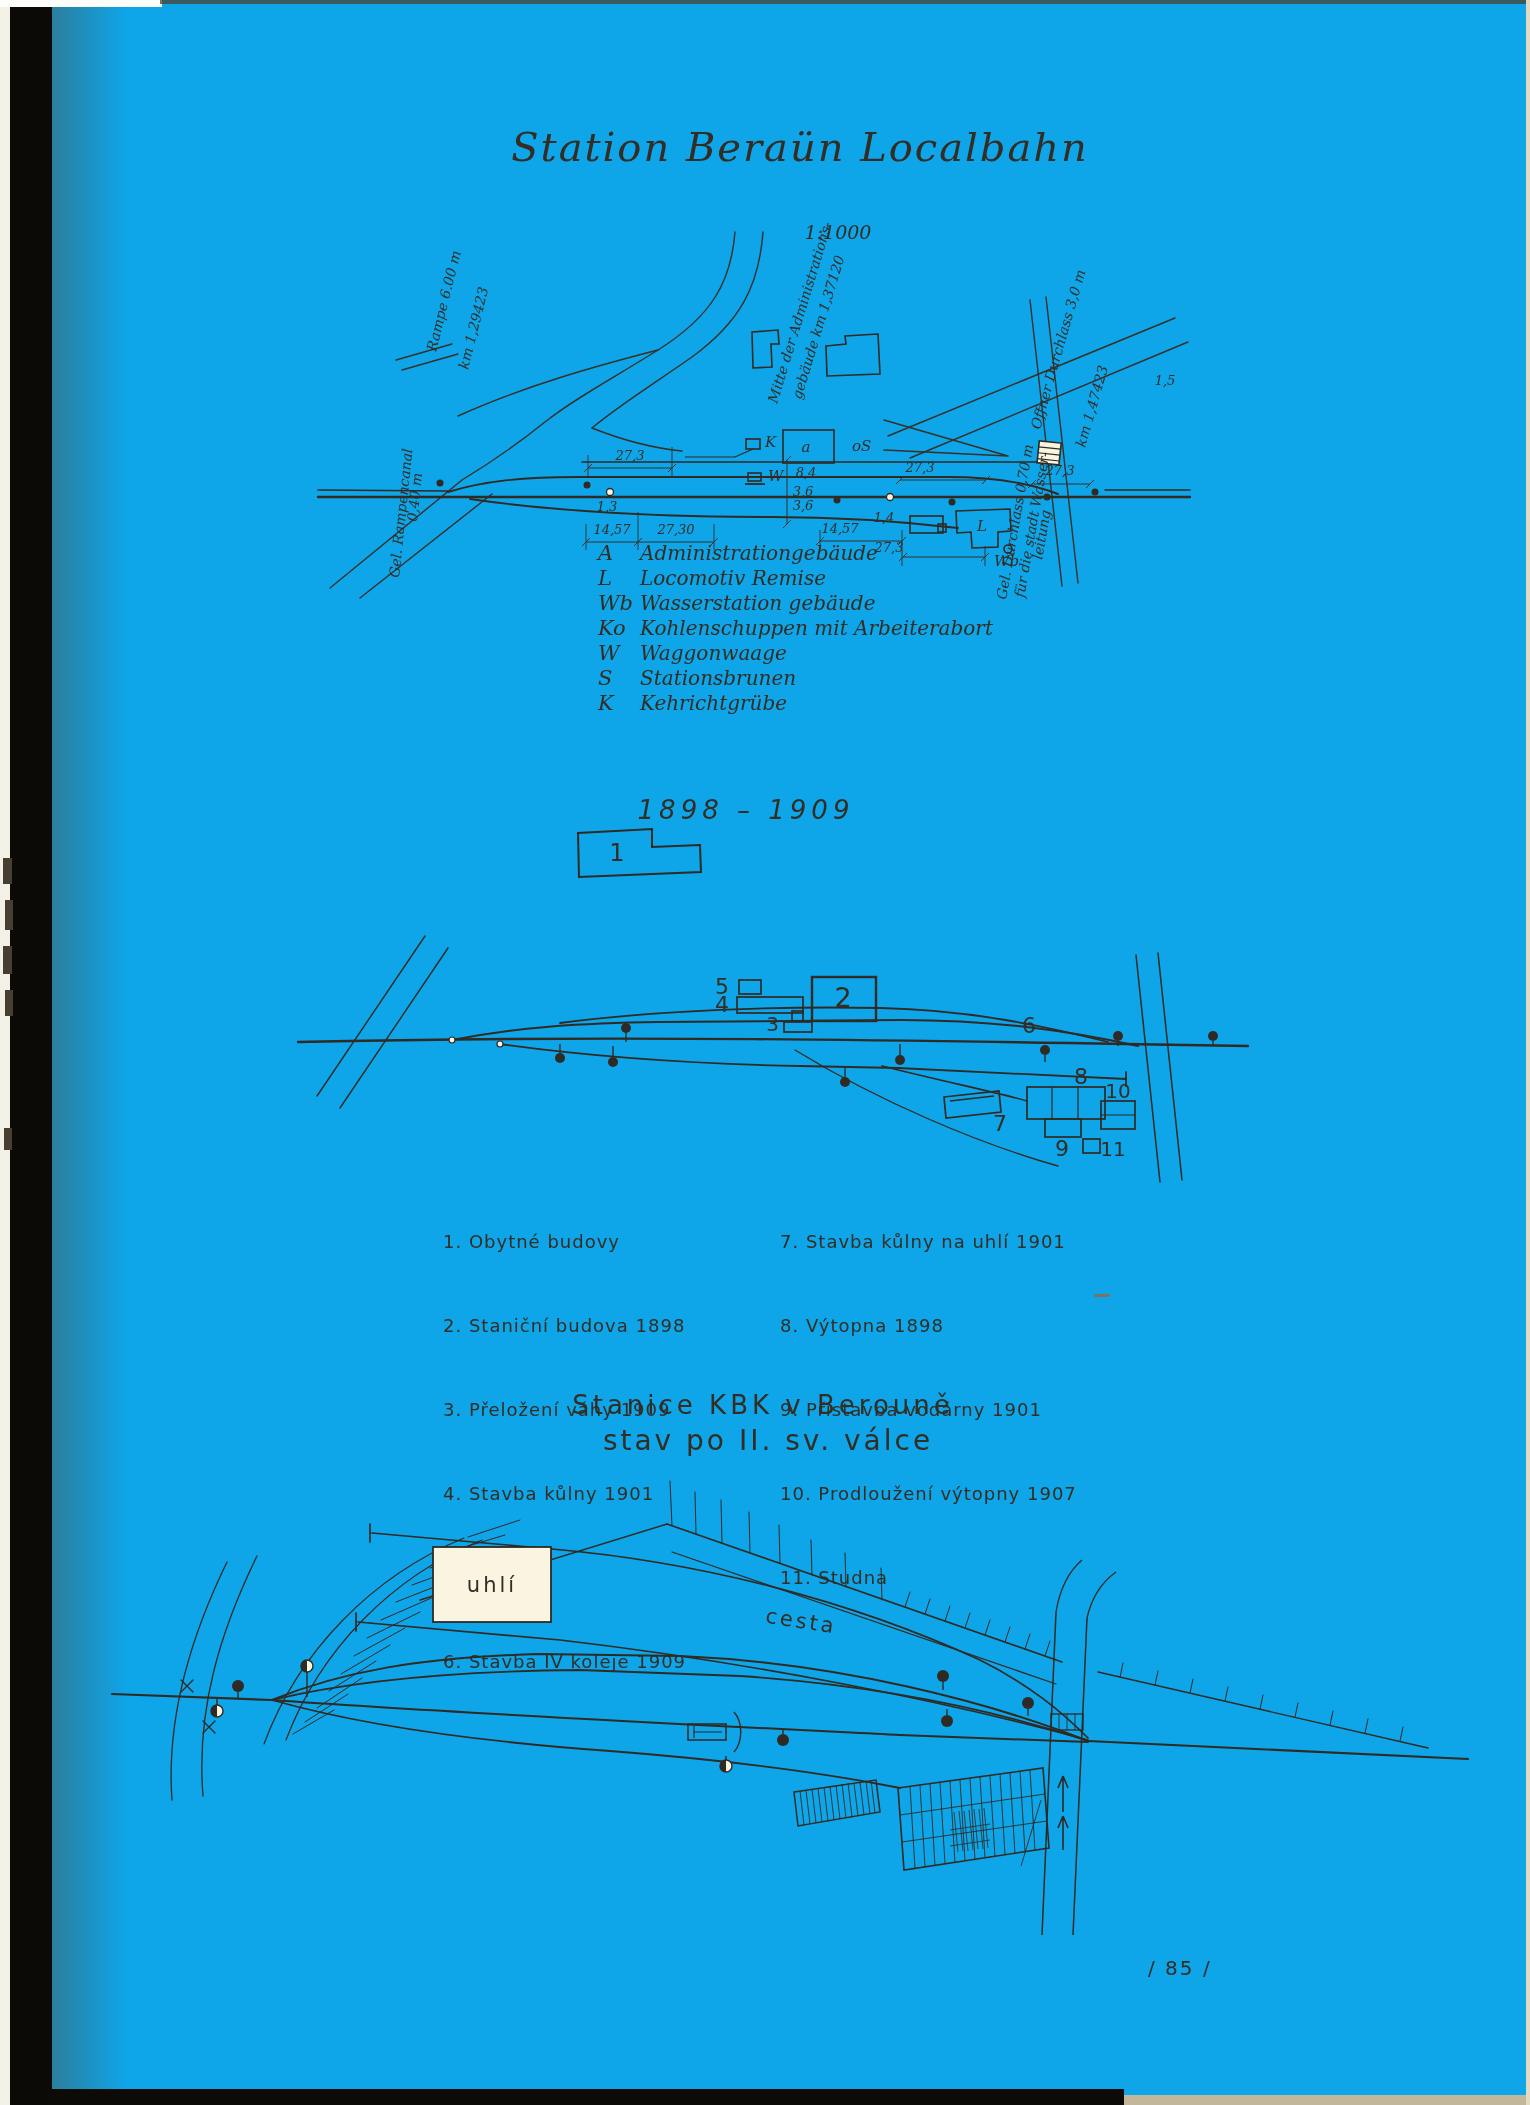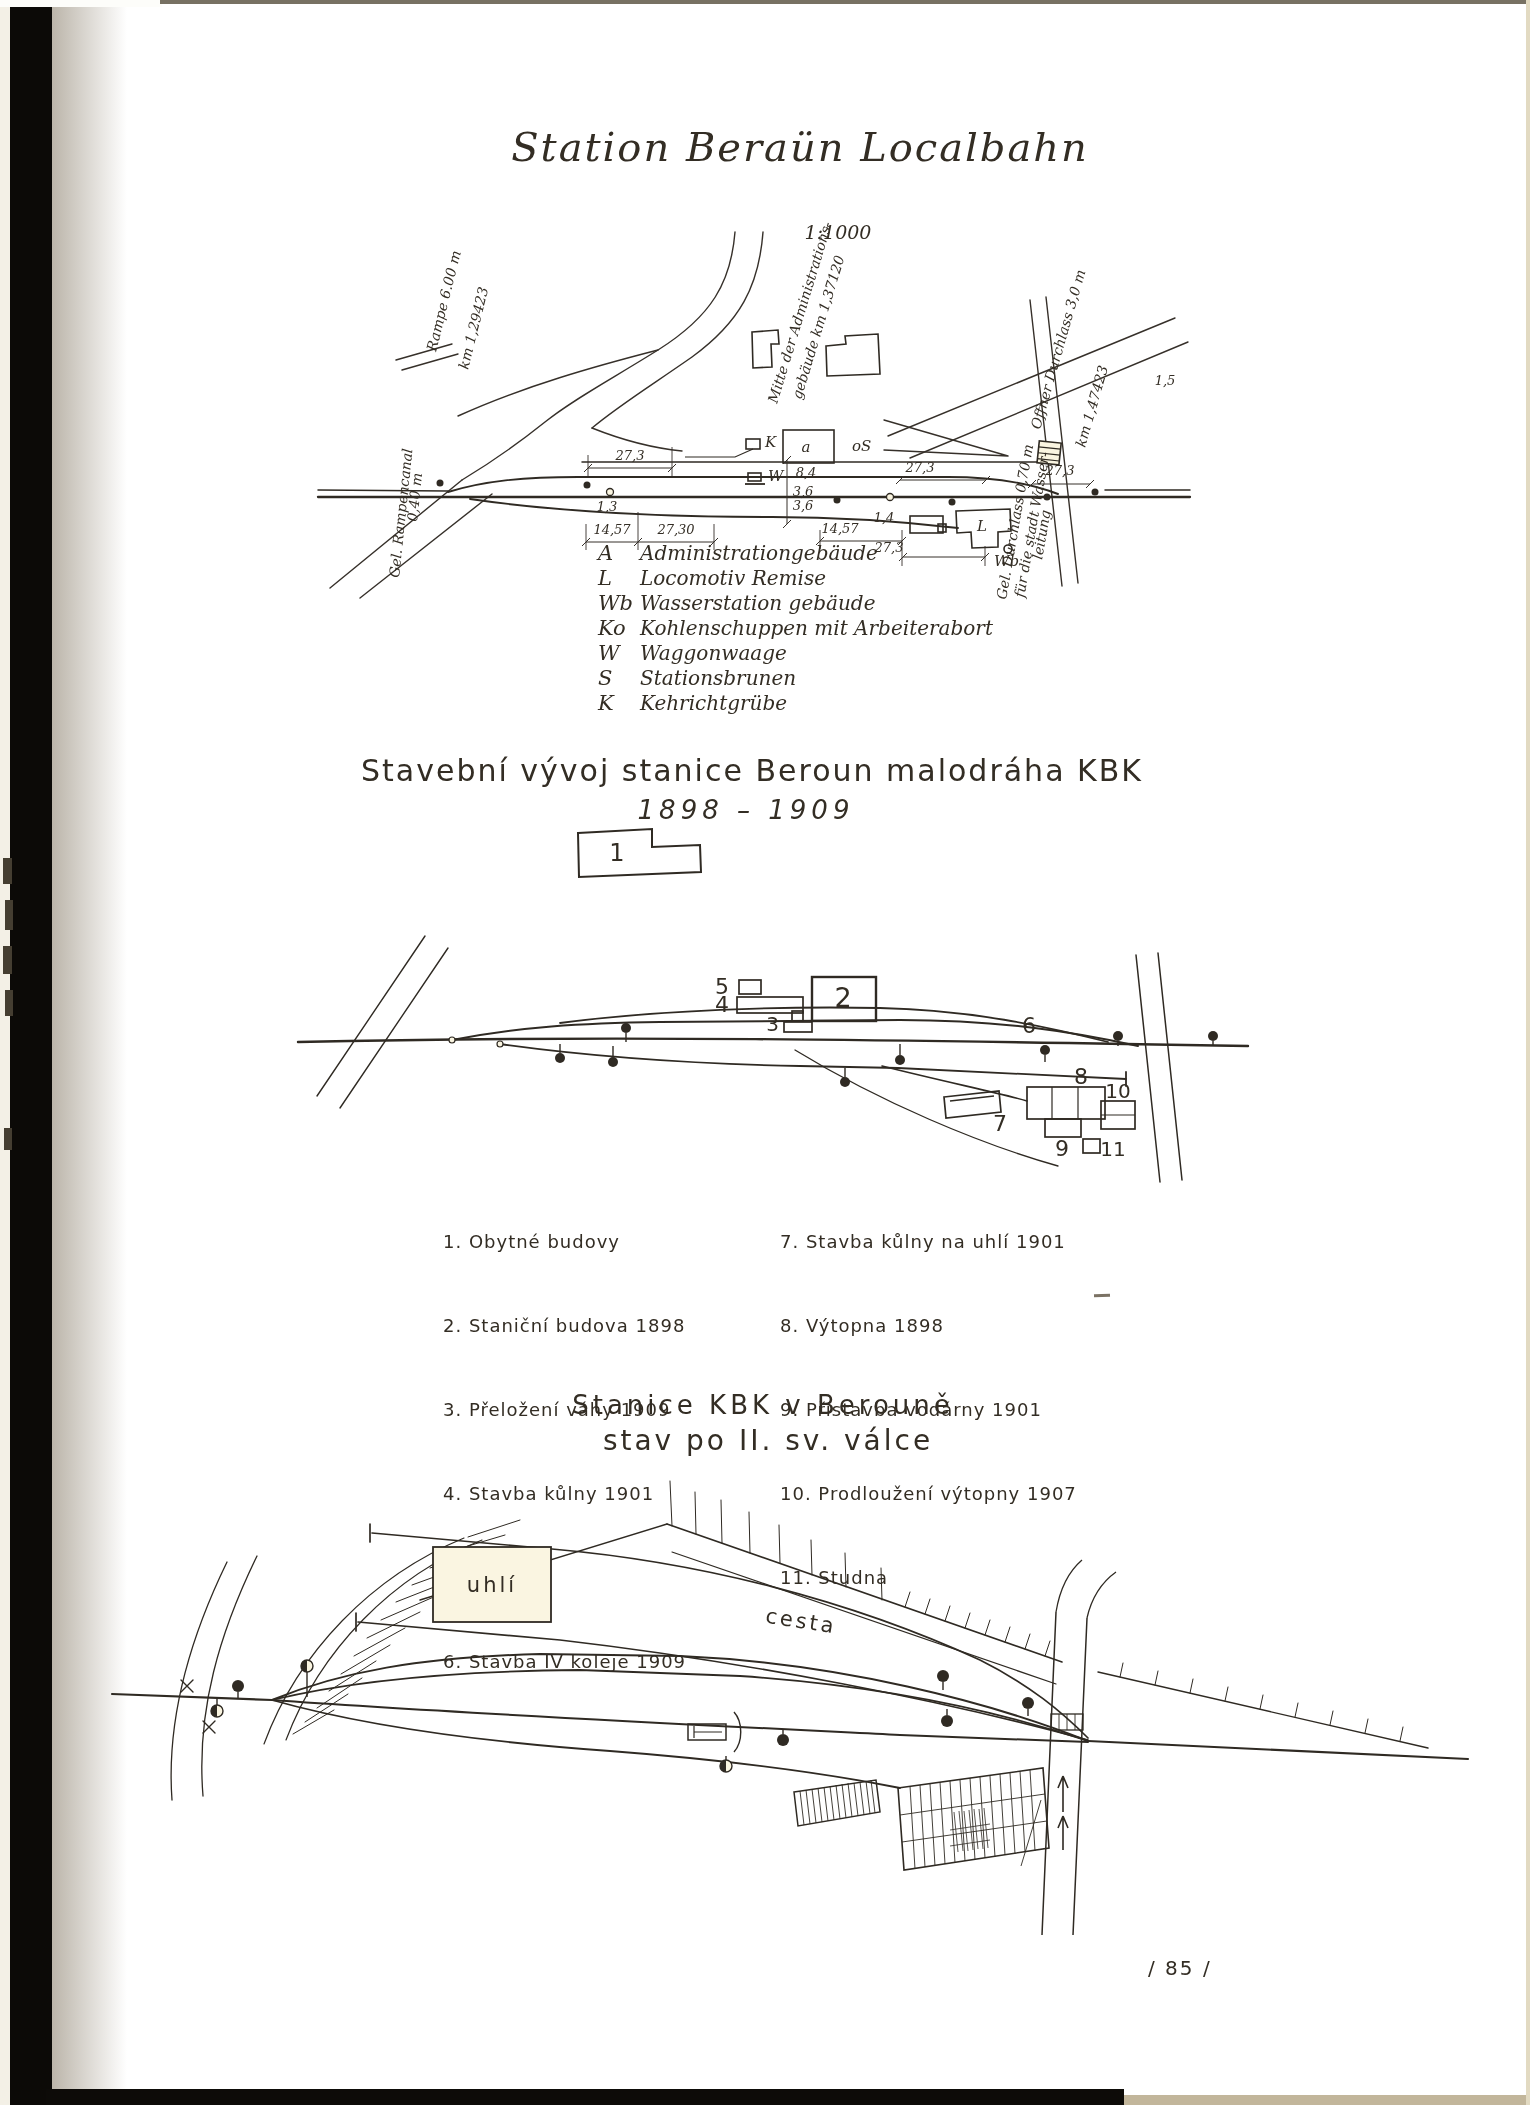--- a/index.html
+++ b/index.html
@@ -1,16 +1,16 @@
 <!DOCTYPE html>
 <html><head>
 <meta charset="utf-8">
 <style>
   html,body{margin:0;padding:0;background:#3a372f;}
-  .scan{position:relative;width:1530px;height:2105px;background:#ffffff;overflow:hidden;
+  .scan{position:relative;width:1530px;height:2105px;background:#0ea5e9;overflow:hidden;
         font-family:"DejaVu Serif",serif;color:#332d24;}
   .abs{position:absolute;}
   
   .spine-white{left:0;top:0;width:10px;height:2105px;background:#f3f0e6;}
   .spine{left:10px;top:0;width:42px;height:2105px;background:#0c0a07;}
   .spine-shadow{left:52px;top:0;width:75px;height:2105px;
     background:linear-gradient(90deg,rgba(86,70,42,0.40),rgba(86,70,42,0));}
   .edge-top{left:160px;top:0;width:1370px;height:4px;background:#49422f;opacity:.75;}
   .corner-top{left:0;top:0;width:162px;height:7px;background:#fdfdfa;}
   .edge-bottom{left:46px;top:2089px;width:1078px;height:16px;background:#0d0b08;}
@@ -192,21 +192,20 @@
     <div class="row">
         <span class="key">S</span>
         <span>Stationsbrunen</span>
       </div>
     <div class="row">
         <span class="key">K</span>
         <span>Kehrichtgrübe</span>
       </div>
   </div>
 
-  <div class="abs print center d2-title">Stavební vývoj stanice Beroun malodráha KBK</div>
   <div class="abs print center d2-years">1898 – 1909</div>
 
   <svg style="top:820px;" width="1530" height="370" viewBox="0 820 1530 370">
     <g stroke="#2f2a23" fill="none" stroke-linecap="round">
       <path d="M578,833 L652,829 L652,847 L700,845 L701,872 L579,877 Z" stroke-width="2"></path>
       <path d="M340,1108 L448,948 M317,1096 L425,936" stroke-width="1.4"></path>
       <path d="M298,1042 C600,1035 900,1040 1248,1046" stroke-width="2.4"></path>
       <path d="M452,1040 C520,1027 580,1023 660,1022 L900,1020 C1000,1020 1075,1032 1138,1046" stroke-width="2"></path>
       <path d="M560,1023 C660,1010 780,1006 880,1008 C970,1010 1045,1026 1108,1042" stroke-width="1.8"></path>
       <path d="M500,1044 C600,1058 700,1064 800,1066 L898,1068 C1000,1073 1075,1077 1126,1079" stroke-width="1.8"></path>

